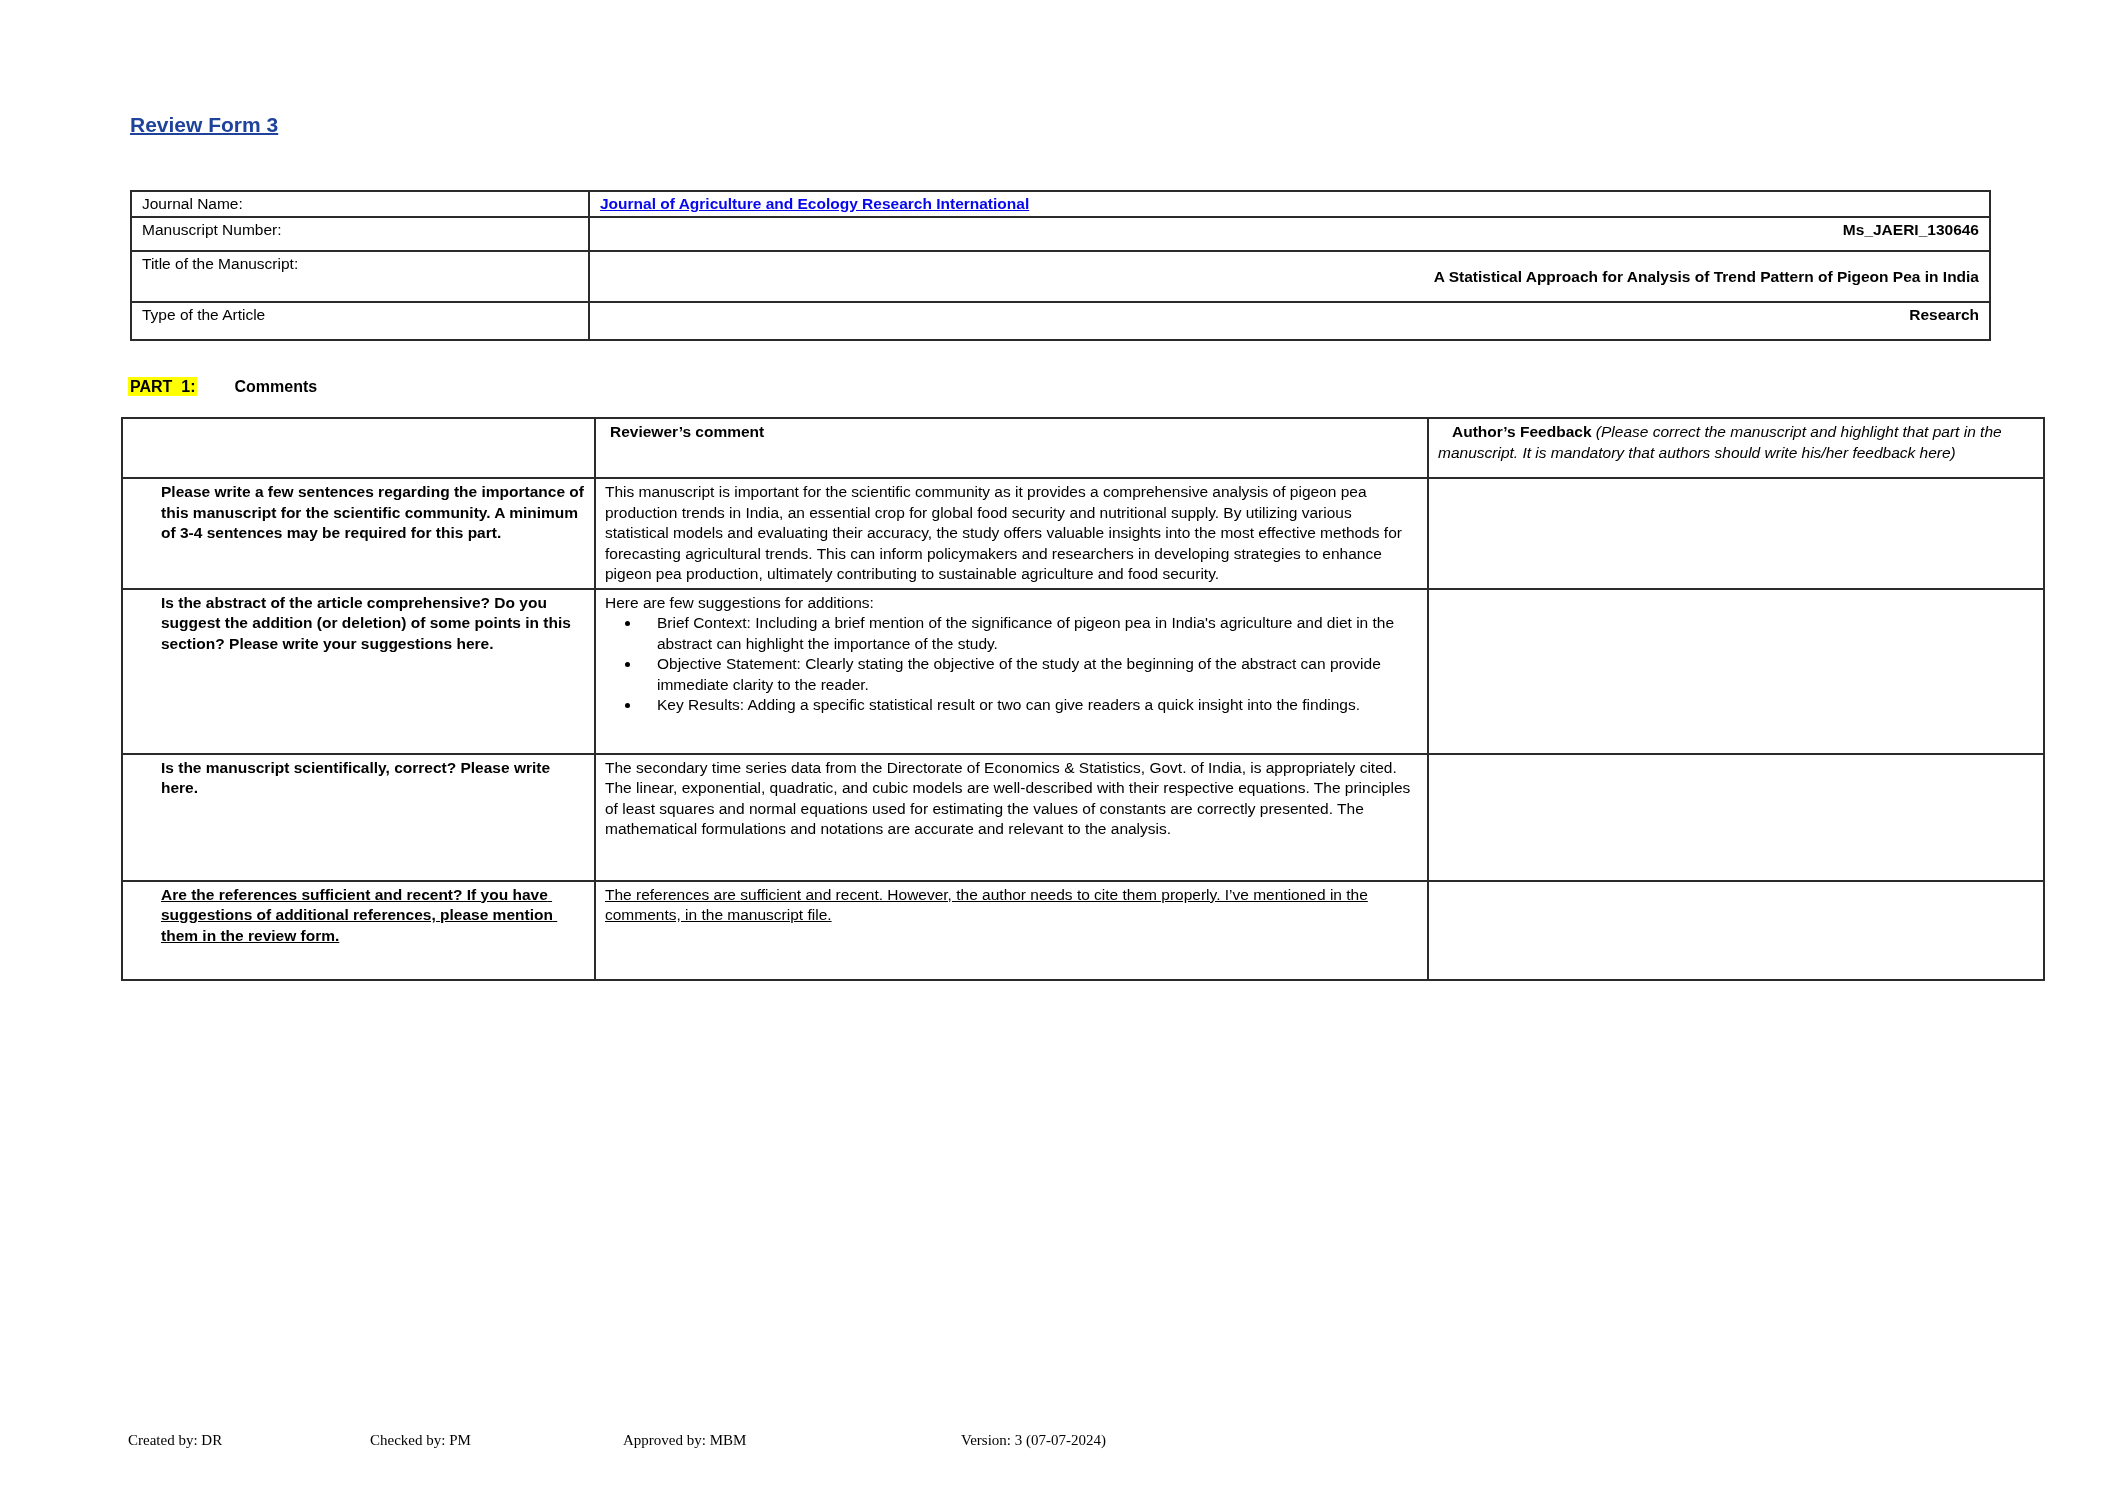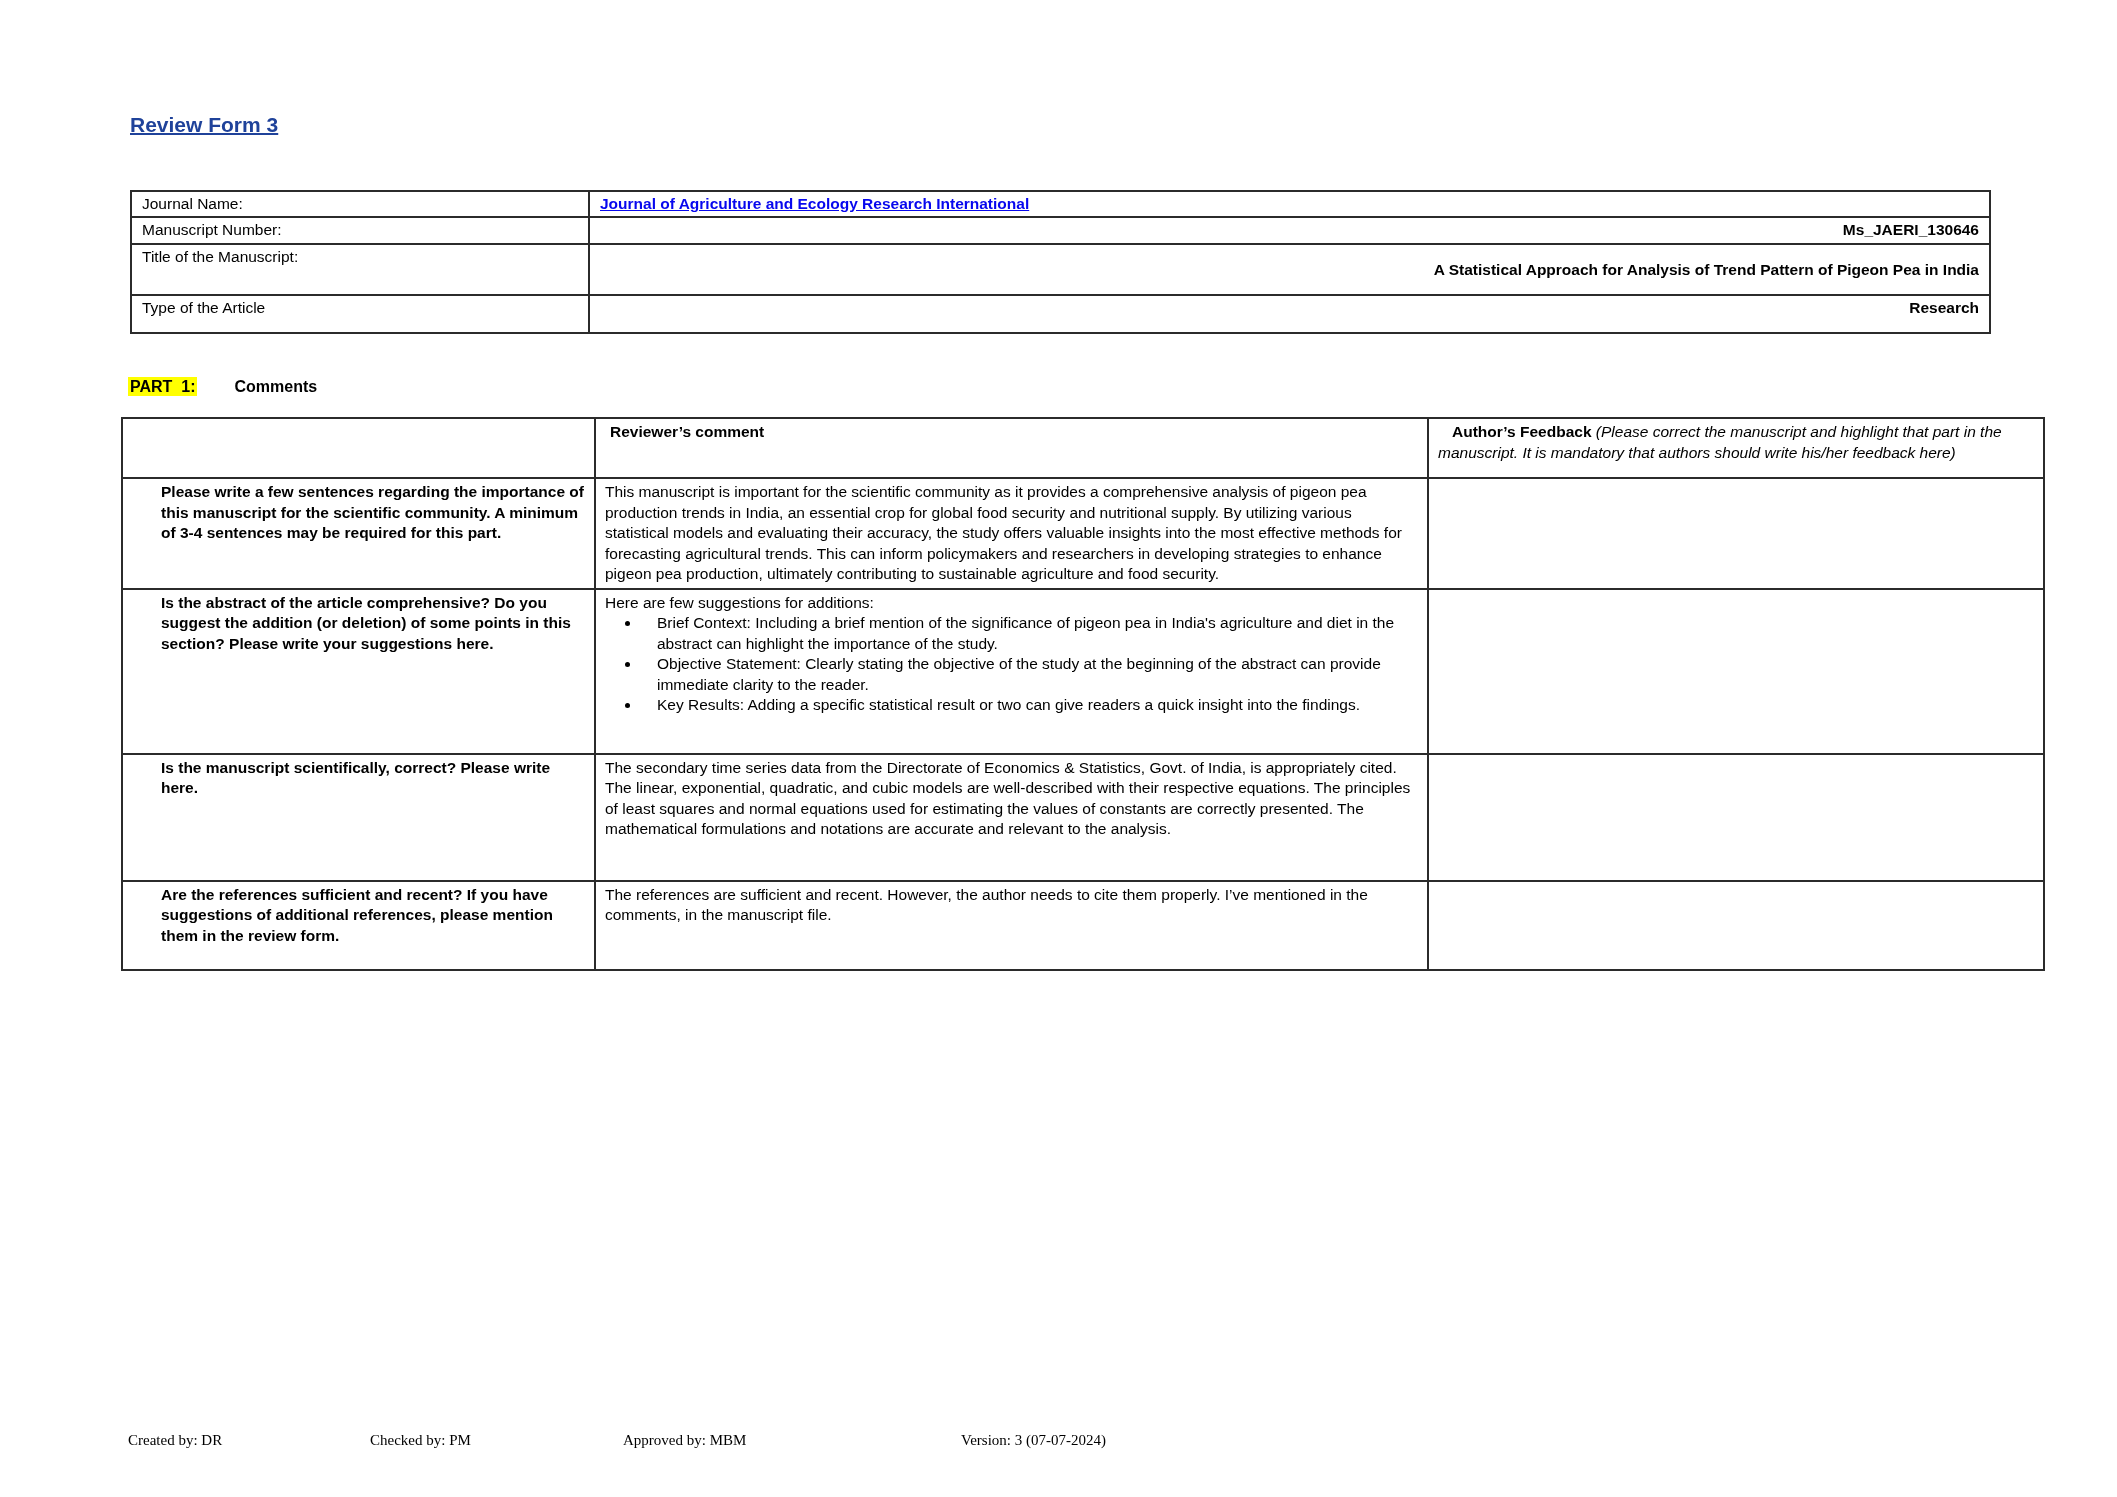--- a/index.html
+++ b/index.html
@@ -17,21 +17,21 @@
   
   .meta-table {
     position:absolute; left:130px; top:190px; width:1859px;
     border-collapse:collapse; table-layout:fixed;
   }
   .meta-table td {
     border:2px solid #2b2b2b; font-size:15.5px; line-height:20px;
     padding:2px 10px; vertical-align:top; background:#fff;
   }
   .meta-table .val { font-weight:bold;text-align:right; }
-  .mt-r1 { height:25px;border-radius:9px; } .mt-r2 { height:27px; }
+  .mt-r1 { height:25px;border-radius:9px; } .mt-r2 { height:34px; }
   .mt-r3 { height:51px; } .mt-r4 { height:38px; }
   .meta-table .vbot { vertical-align:middle; }
   a.journal-link {
     color:#0707ee; font-weight:bold; text-decoration:underline; cursor:pointer;
   }
 
   
   .part-heading { position:absolute; left:128px; top:378px; font-size:16px; font-weight:bold; }
   .part-heading .hl { background:#ffff00; white-space:pre-wrap; padding:1px 2px; }
   .part-heading .after-hl { margin-left:6px;padding-left:31px; }
@@ -40,21 +40,21 @@
   .main-table {
     position:absolute; left:121px; top:417px; width:1922px;
     border-collapse:collapse; table-layout:fixed;
   }
   .main-table td {
     border:2px solid #2b2b2b; font-size:15.5px; line-height:20.5px;
     padding:3px 9px; vertical-align:top; background:#fff;
   }
   .ct-h  { height:60px; }  .ct-r1 { height:108px;border-radius:29px; }
   .ct-r2 { height:112px; } .ct-r3 { height:165px; }
-  .ct-r4 { height:127px; } .ct-r5 { height:89px; }
+  .ct-r4 { height:127px; } .ct-r5 { height:99px;text-decoration:underline; }
   .main-table .hdr { font-weight:bold;padding-left:14px; }
   .main-table .hdr-italic { font-weight:normal; font-style:italic; }
   .main-table .q { font-weight:bold; padding-left:38px; white-space:pre-wrap; }
   .main-table .c-bold { font-weight:bold; }
   ul.suggestions { margin:0; padding-left:36px; list-style-position:outside; }
   ul.suggestions li { padding-left:16px; margin:0; }
 
   
   .footer span {
     position:absolute; top:1432px; font-family:"Liberation Serif", serif;

